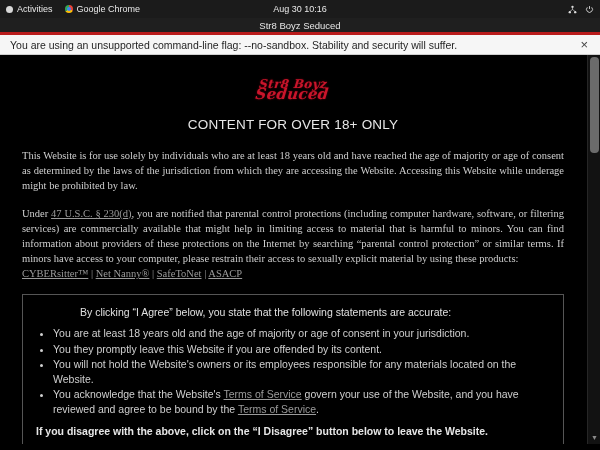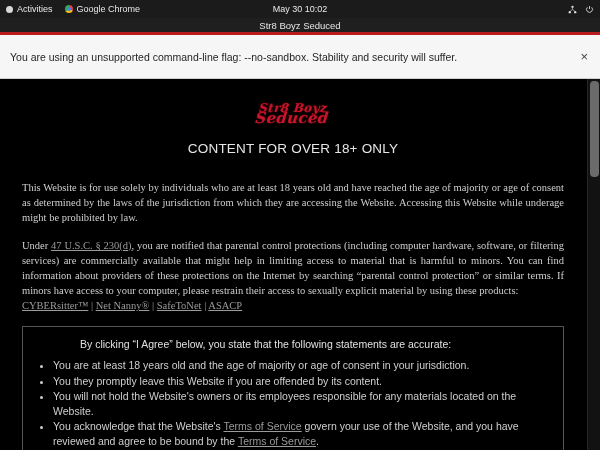--- a/index.html
+++ b/index.html
@@ -51,21 +51,21 @@
     height: 17px;
     background: #1f1f1f;
     color: #e6e6e6;
     font-size: 9.5px;
     display: flex; align-items: center; justify-content: center;
     border-bottom: 3px solid #b91c1c;
   }
 
   
   .infobar {
-    height: 44px;
+    height: 20px;
     background: #f6f6f6;
     color: #1f1f1f;
     font-size: 10.5px;
     display: flex; align-items: center;
     padding: 0 10px;
     border-bottom: 1px solid #cfcfcf;
   }
   .infobar-text { flex: 1; }
   .infobar-close {
     font-size: 13px; color: #444; cursor: default;
@@ -99,21 +99,21 @@
     transform: skewX(-6deg);
   }
   .logo .l1 { display: block; font-size: 12px; }
   .logo .l2 { display: block; font-size: 15px; margin-top: -1px; }
 
   .headline {
     text-align: center;
     color: #e6e6e6;
     font-size: 13.5px;
     letter-spacing: 0.2px;
-    margin-bottom: 24px;
+    margin-bottom: 16px;
   }
 
   p.body {
     font-size: 10.5px;
     line-height: 15px;
     color: #cfcfcf;
     margin-bottom: 13px;
     text-align: justify;
     font-family: Liberation Serif, serif;
   }
@@ -181,21 +181,21 @@
   <div class="topbar-left">
     <div class="tb-item">
       <span class="dot"></span>
       <span>Activities</span>
     </div>
     <div class="tb-item">
       <span class="chrome-glyph"></span>
       <span>Google Chrome</span>
     </div>
   </div>
-  <div class="topbar-center">May 30  10:02</div>
+  <div class="topbar-center">Aug 30  10:16</div>
   <div class="topbar-right">
     <span>
       <svg class="sys-ico" viewBox="0 0 10 10" fill="#dcdcdc">
           <circle cx="5" cy="2" r="1.3"></circle>
           <circle cx="2" cy="8" r="1.3"></circle>
           <circle cx="8" cy="8" r="1.3"></circle>
           <path d="M5 3.3V5M5 5L2.4 6.9M5 5l2.6 1.9" stroke="#dcdcdc" stroke-width="0.7" fill="none"></path>
         </svg>
     </span>
     <span>

